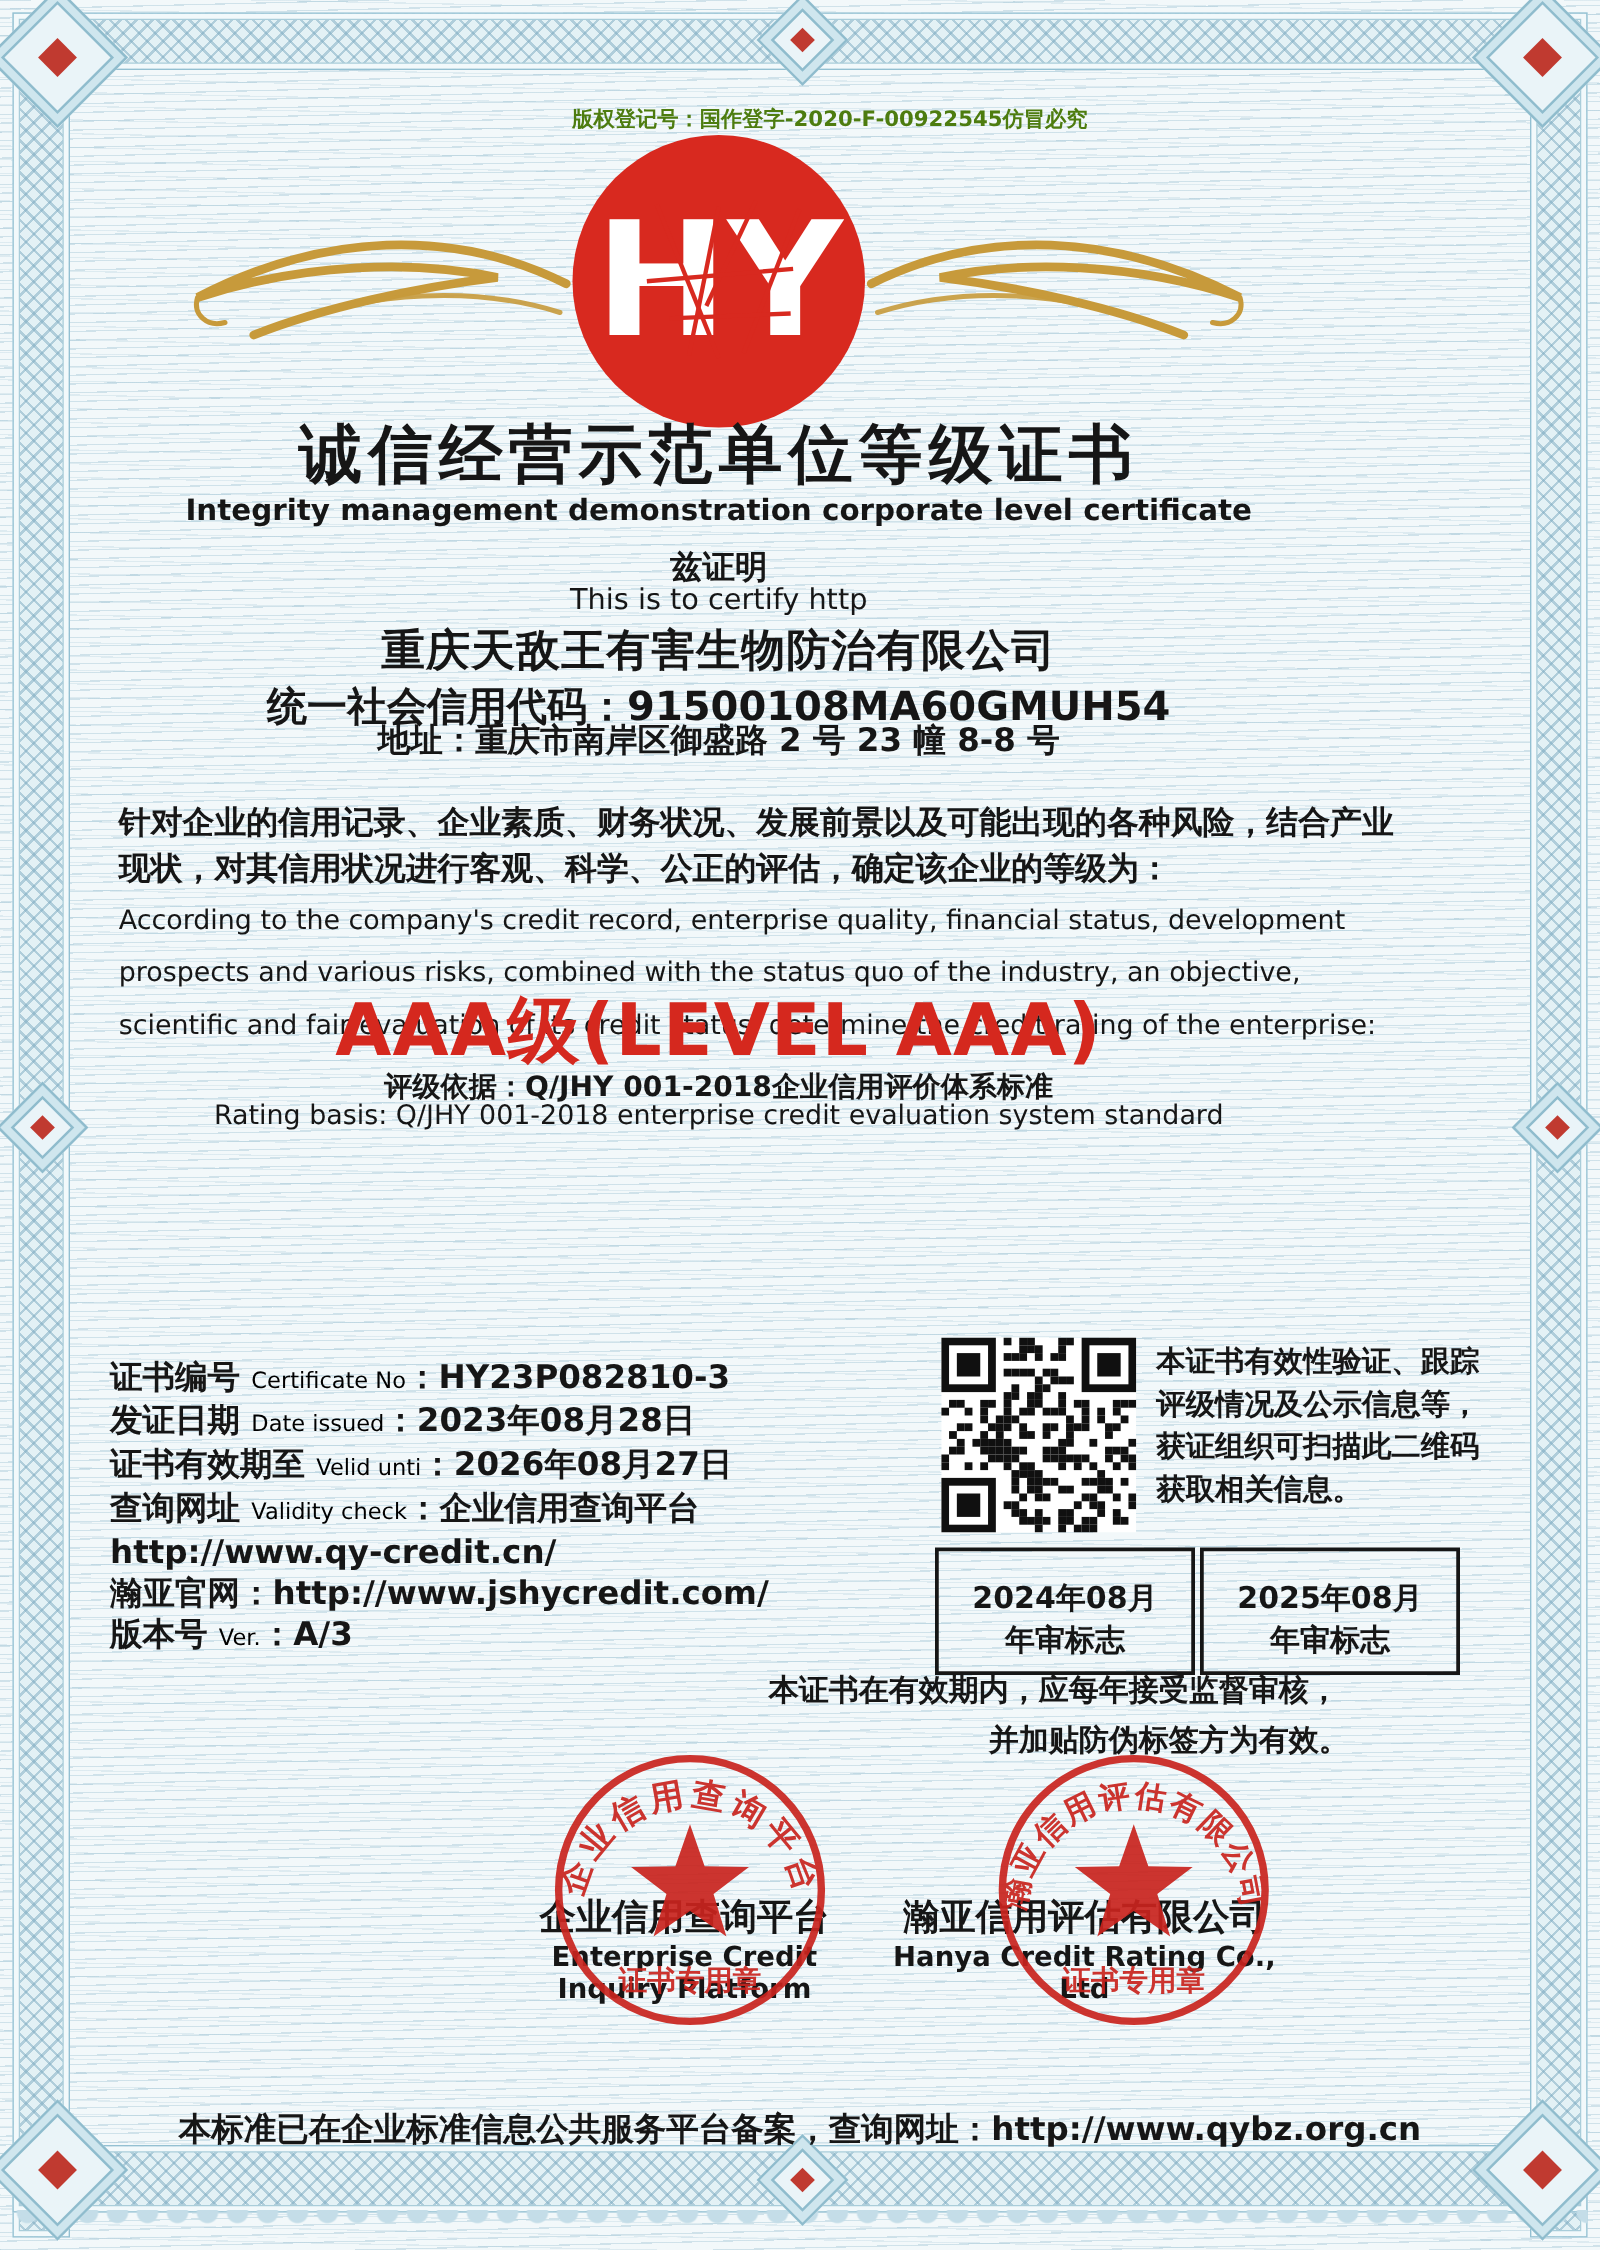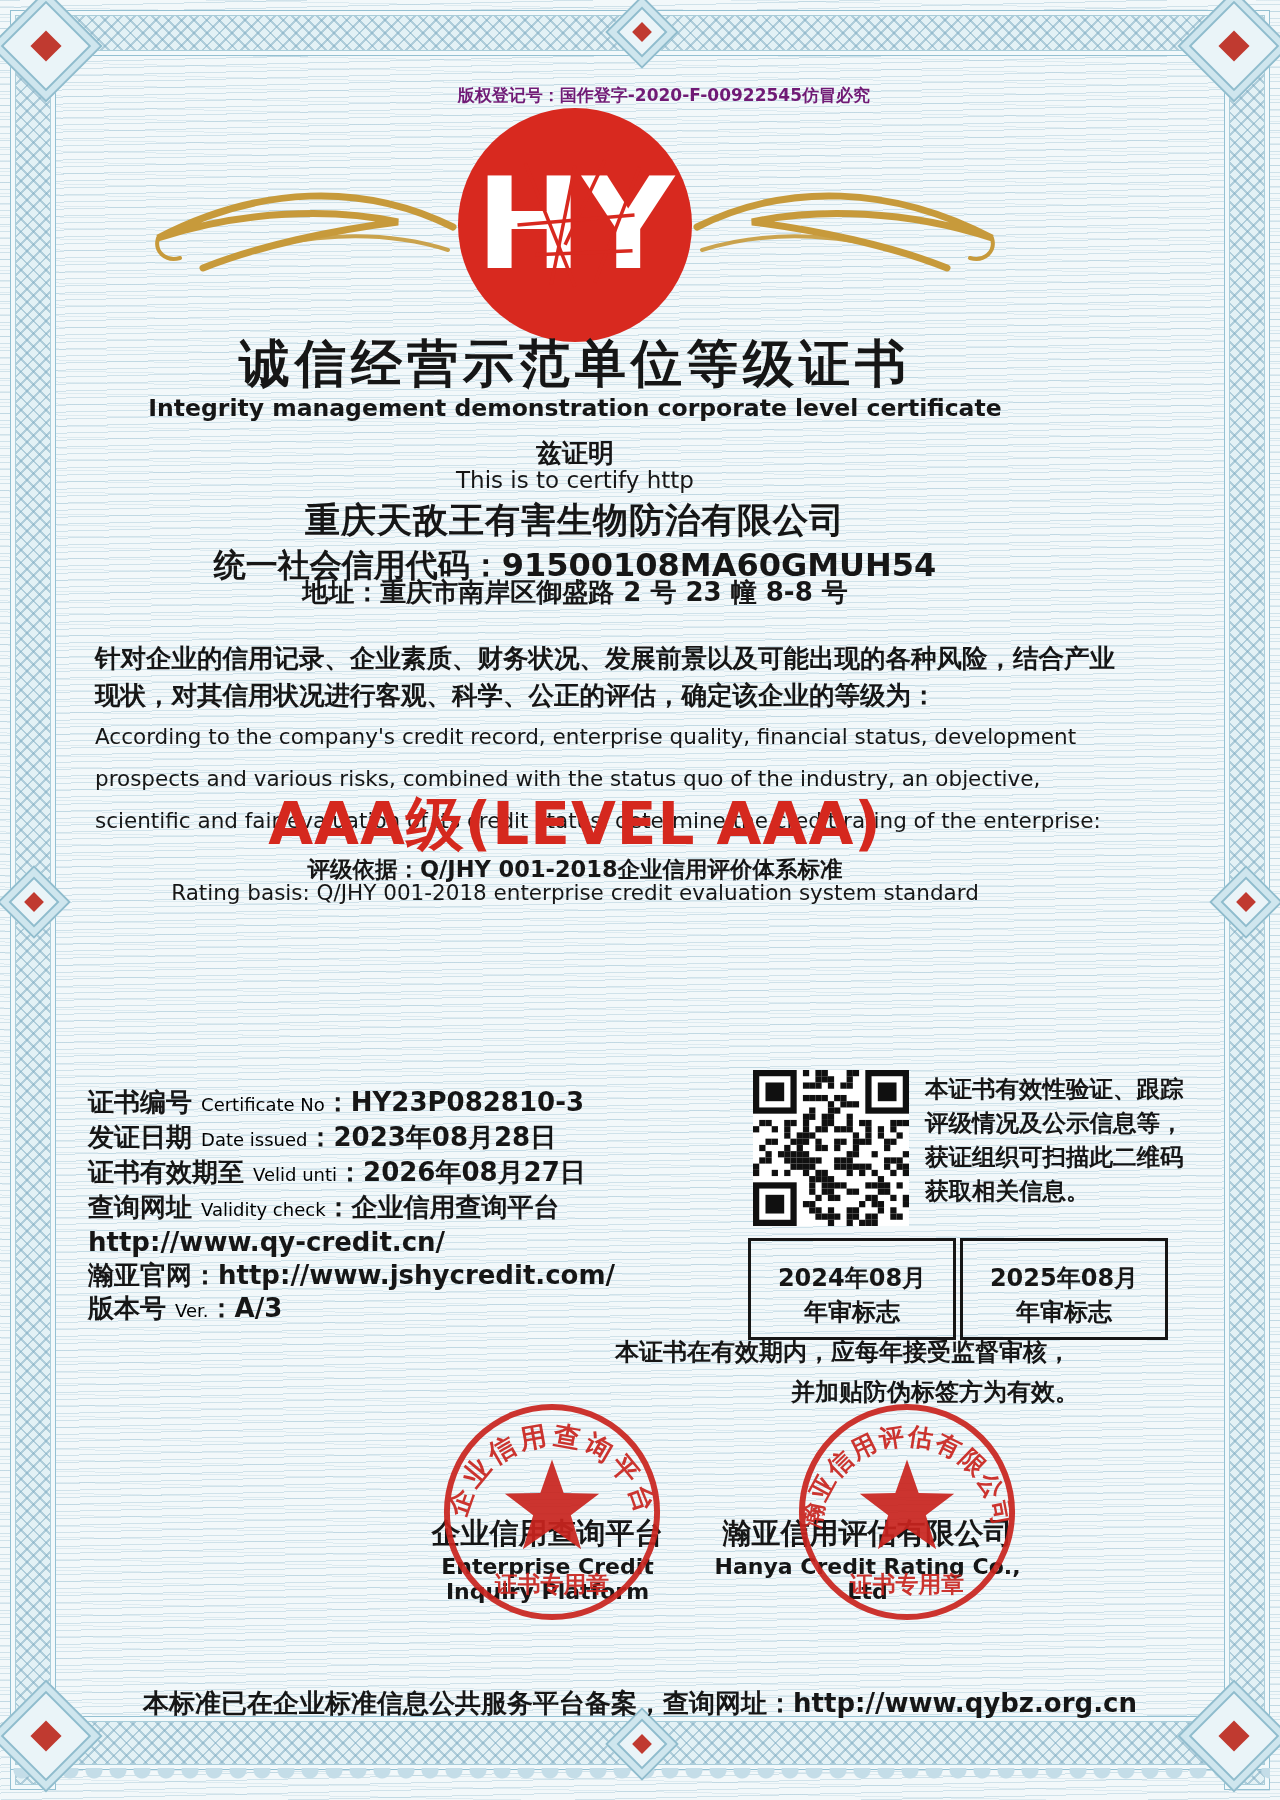--- a/index.html
+++ b/index.html
@@ -30,21 +30,21 @@
   .medal.small{width:48px;height:48px;}
   .medal.small::after{inset:17px;}
   .m-tl{left:6px;top:6px;} .m-tr{right:6px;top:6px;}
   .m-bl{left:6px;bottom:24px;} .m-br{right:6px;bottom:24px;}
   .m-tc{left:calc(50% - 24px);top:6px;}
   .m-lc{left:8px;top:calc(50% - 24px);} .m-rc{right:8px;top:calc(50% - 24px);}
   .m-bc{left:calc(50% - 24px);bottom:30px;}
 
   .cc{position:absolute;left:70px;width:1010px;text-align:center;}
   .copyright{position:absolute;top:84px;left:0;width:870px;text-align:right;
-    font-size:17px;font-weight:600;color:#701a75;z-index:12;}
+    font-size:17px;font-weight:600;color:#4d7c0f;z-index:12;}
   .logo-wrap{top:106px;z-index:11;}
   .flourish{position:absolute;top:172px;width:310px;height:120px;z-index:10;}
   .fl-l{left:148px;} .fl-r{left:692px;transform:scaleX(-1);}
   .title{top:330px;font-size:51px;font-weight:700;letter-spacing:5px;z-index:11;}
   .subtitle{top:394px;font-size:23.5px;font-weight:600;}
   .certify-zh{top:436px;font-size:26px;font-weight:600;}
   .certify-en{top:467px;font-size:23px;font-weight:500;}
   .company{top:497px;font-size:35px;font-weight:800;letter-spacing:1px;}
   .code{top:544px;font-size:32px;font-weight:600;}
   .addr{top:575px;font-size:26px;font-weight:600;}

